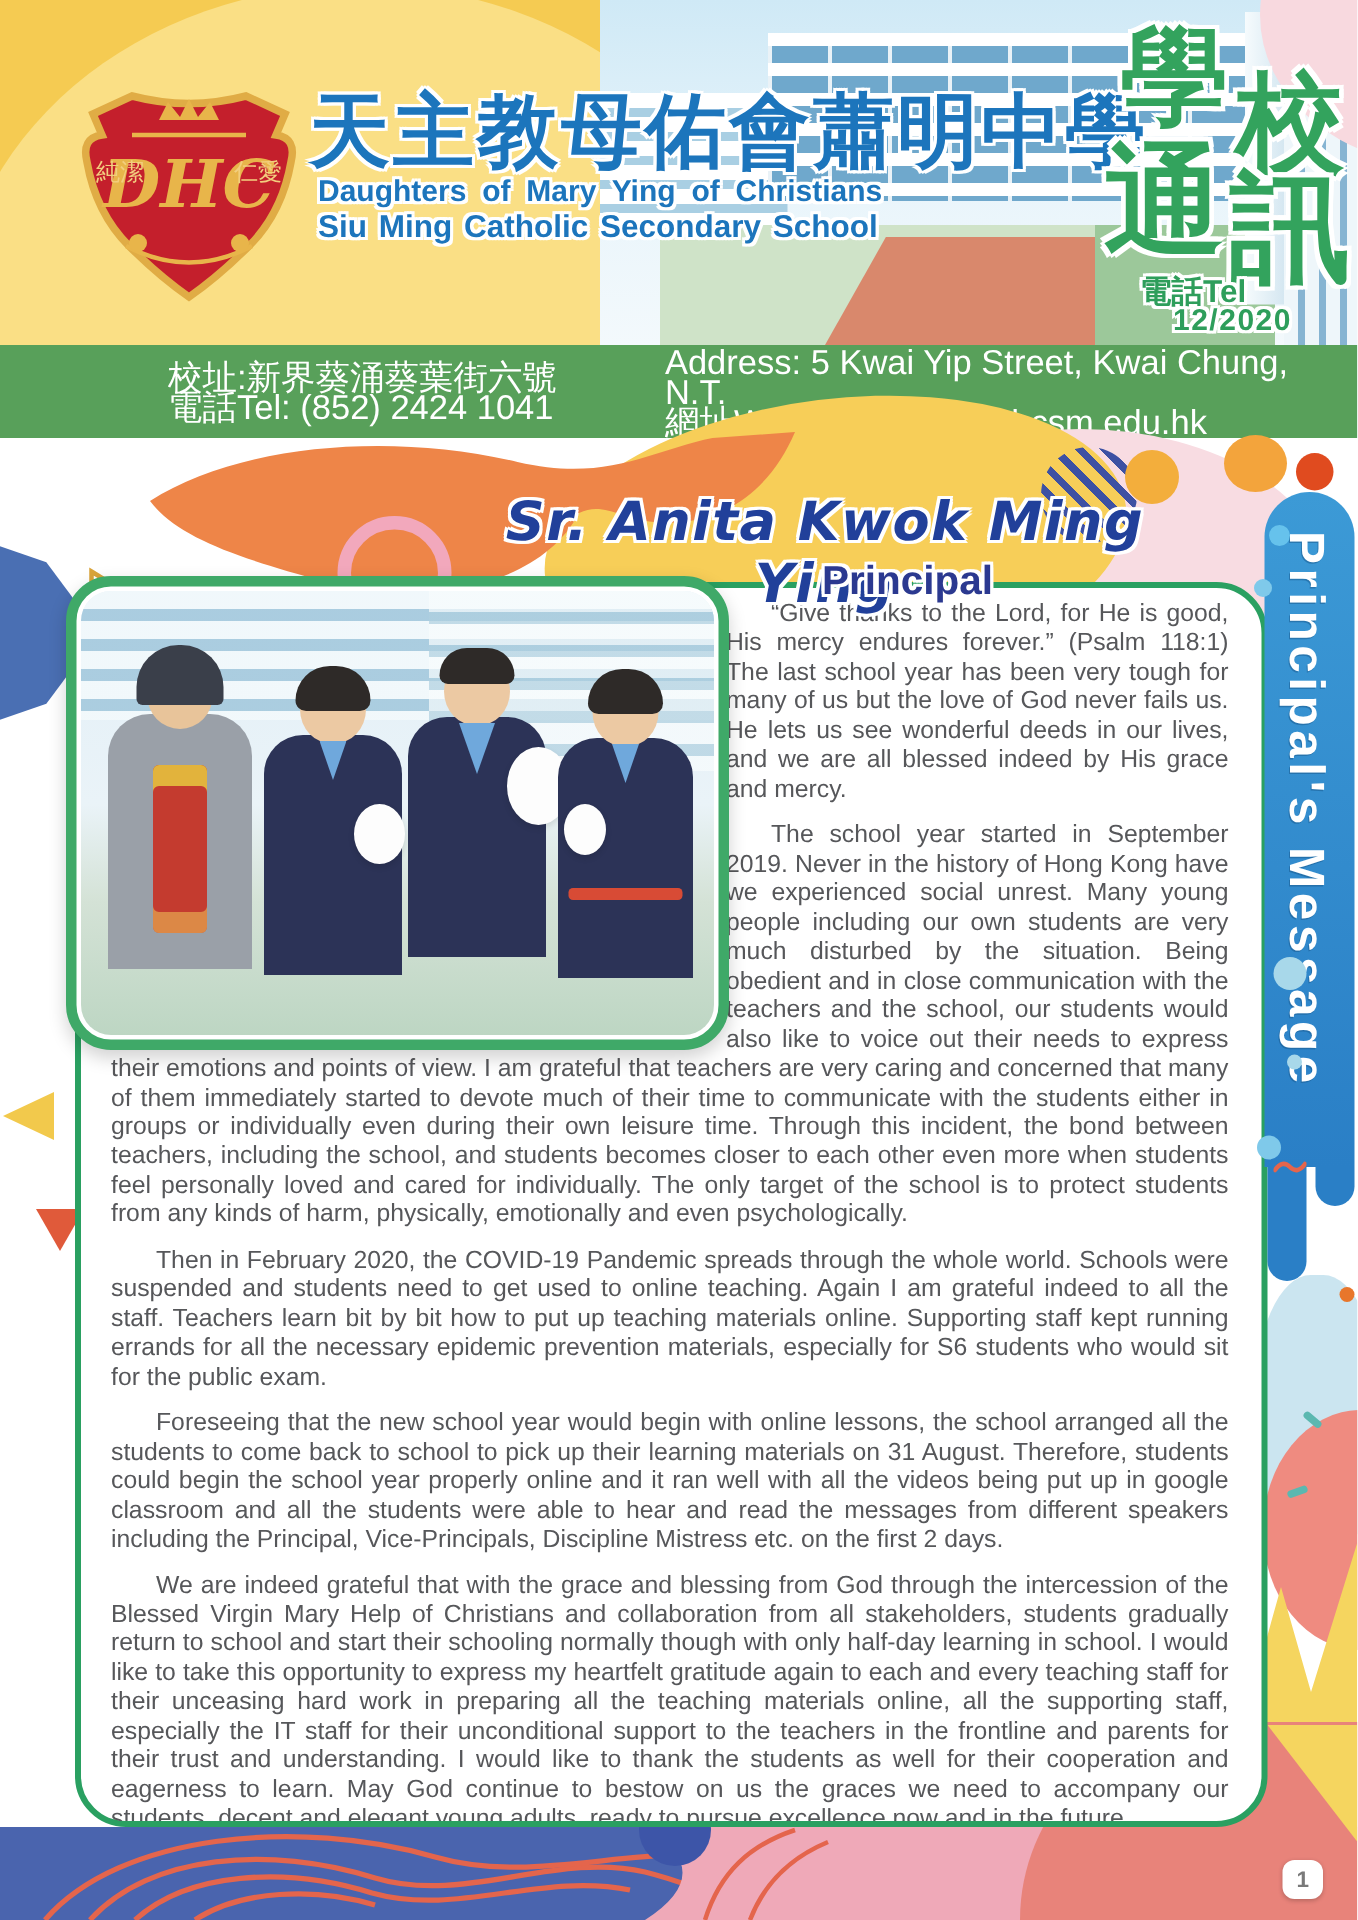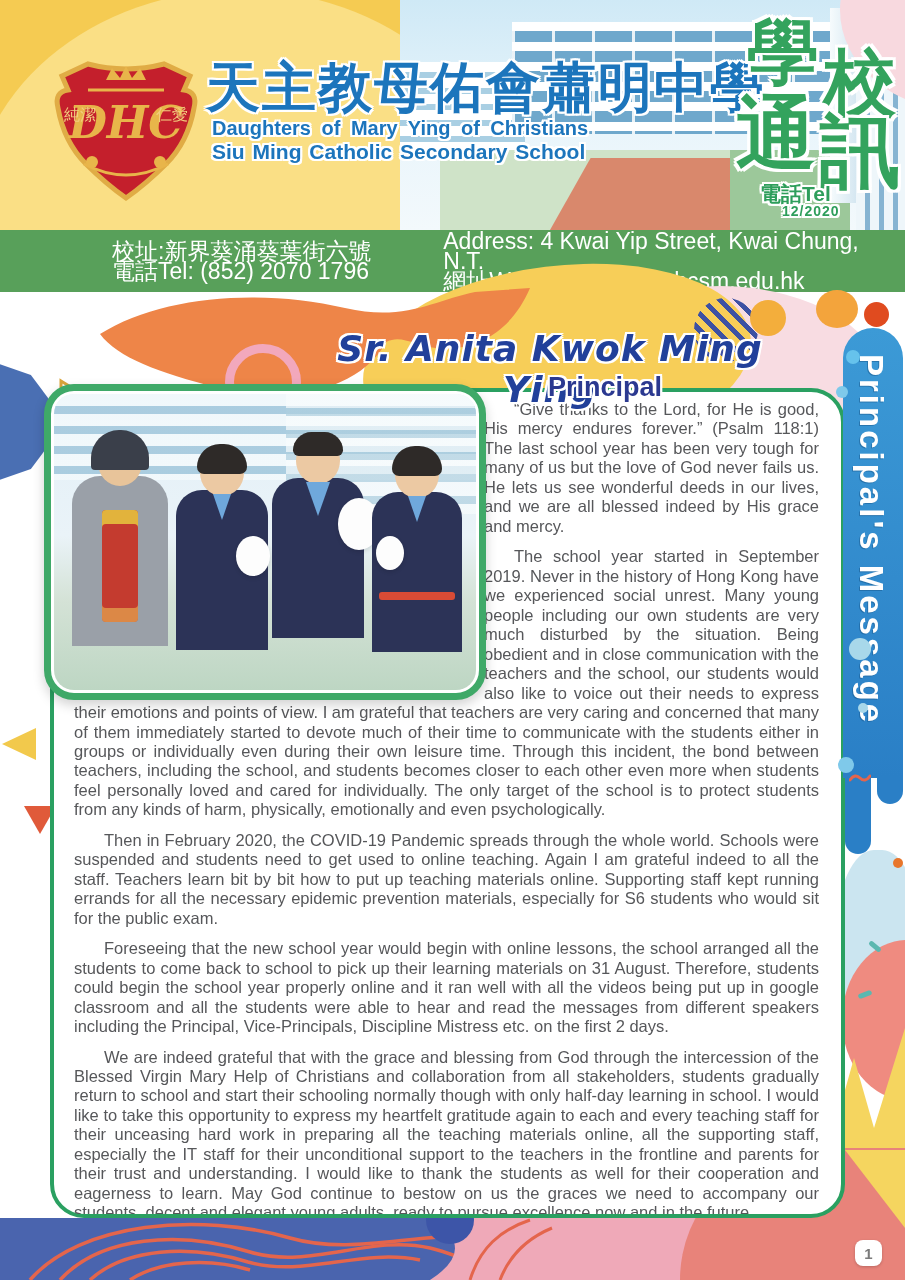--- a/index.html
+++ b/index.html
@@ -38,21 +38,21 @@
   .name-en1{position:absolute;left:212px;top:117px;font-size:20px;font-weight:800;color:#1C75BC;
         word-spacing:5px;white-space:nowrap;}
   .name-en2{position:absolute;left:212px;top:140px;font-size:21px;font-weight:800;color:#1C75BC;
         word-spacing:2px;white-space:nowrap;}
   .nlc{position:absolute;font-weight:900;color:#33A35D;line-height:1;}
   .nlc.c0{left:747px;top:16px;font-size:72px;}
   .nlc.c1{left:824px;top:46px;font-size:72px;}
   .nlc.c2{left:736px;top:94px;font-size:80px;}
   .nlc.c3{left:820px;top:112px;font-size:80px;}
   .issue{position:absolute;left:760px;top:180px;font-size:21px;font-weight:800;color:#2E9E5B;white-space:nowrap;}
-  .idate{position:absolute;left:782px;top:203px;font-size:14px;font-weight:800;color:#2E9E5B;letter-spacing:1px;}
+  .idate{position:absolute;left:782px;top:203px;font-size:20px;font-weight:800;color:#2E9E5B;letter-spacing:1px;}
   
   .cbar{position:absolute;left:0;top:230px;width:905px;height:62px;background:#58A05A;
         display:flex;align-items:center;color:#fff;font-size:23px;line-height:20px;}
   .cbar .col1{margin-left:112px;width:330px;}
   .cbar .col2{margin-left:2px;}
   
   .main{position:absolute;left:0;top:292px;width:800px;height:988px;background:#fff;}
   .deco{position:absolute;}
   .pink-blob{left:552px;top:-6px;width:336px;height:214px;border-radius:50%;background:#F8DCE2;}
   .yellow-blob{left:362px;top:-26px;width:390px;height:190px;border-radius:50%;background:#F7CE58;transform:rotate(-7deg);}
@@ -174,24 +174,24 @@
     <div class="nlc c1 ow3">校</div>
     <div class="nlc c2 ow3">通</div>
     <div class="nlc c3 ow3">訊</div>
     <div class="issue ow">電話Tel</div>
     <div class="idate ow">12/2020</div>
   </div>
 
   <div class="cbar">
     <div class="col1">
       <div>校址:新界葵涌葵葉街六號</div>
-      <div>電話Tel: (852) 2070 1796</div>
+      <div>電話Tel: (852) 2424 1041</div>
     </div>
     <div class="col2">
-      <div>Address: 4 Kwai Yip Street, Kwai Chung, N.T.</div>
+      <div>Address: 5 Kwai Yip Street, Kwai Chung, N.T.</div>
       <div>網址Website: http://dmhcsm.edu.hk</div>
     </div>
   </div>
 
   <div class="main">
 
     <div class="deco pink-blob"></div>
     <div class="deco yellow-blob"></div>
     <svg class="deco orange-swoosh" viewBox="0 0 490 132">
       <path d="M0,46 C60,8 160,0 245,20 C305,34 335,12 375,4 L430,0 C412,42 378,64 336,60 C314,58 302,46 286,54 C260,104 180,118 118,100 C58,84 18,70 0,46 Z" fill="#EE8548"></path>

